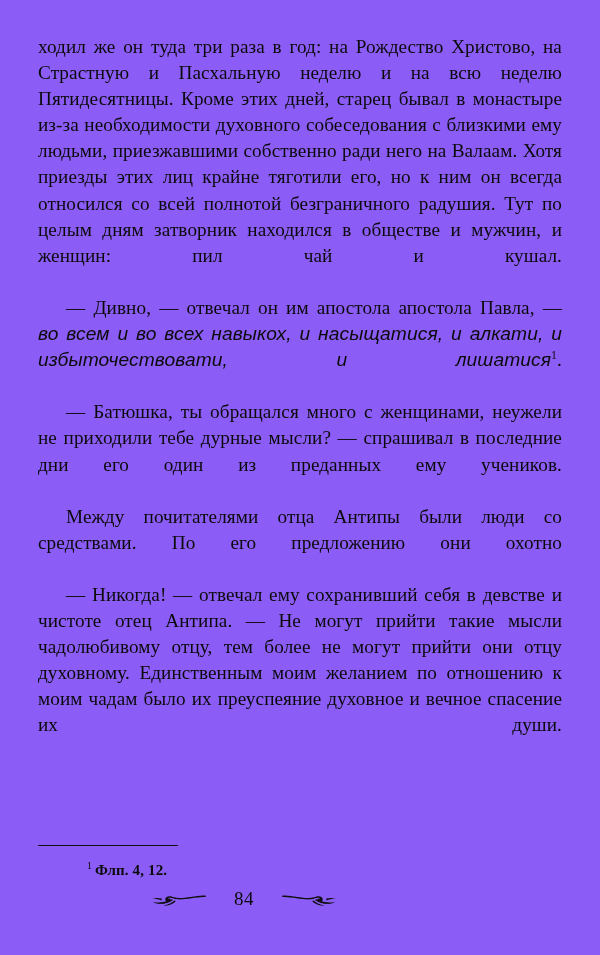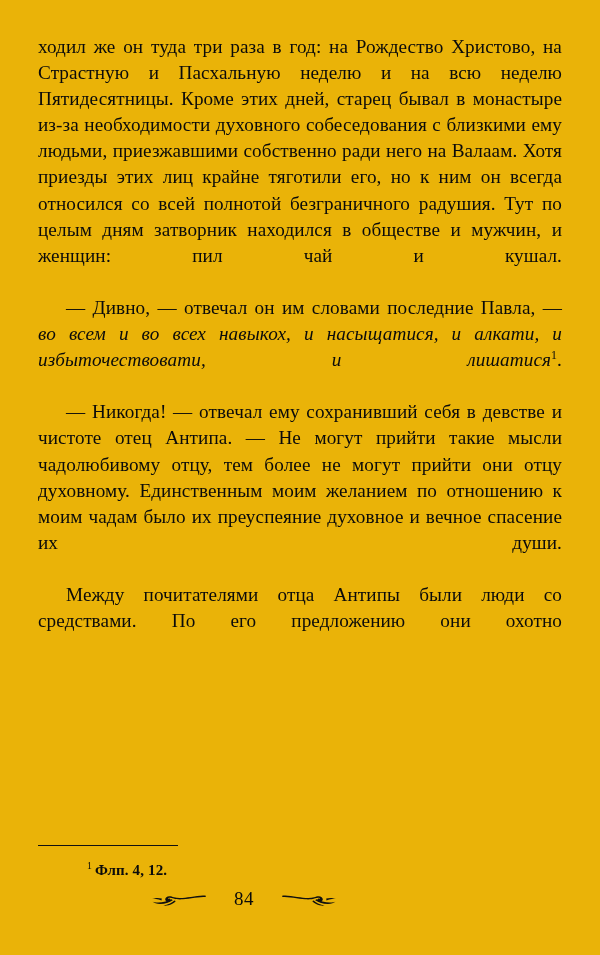--- a/index.html
+++ b/index.html
@@ -7,21 +7,21 @@
     margin: 0;
     padding: 0;
     background: #ffffff;
   }
 
   .page {
     position: relative;
     width: 600px;
     height: 955px;
     margin: 0;
-    background: #eab308;
+    background: #8b5cf6;
     overflow: hidden;
     font-family: "Liberation Serif", "DejaVu Serif", serif;
     color: #0b0b0b;
   }
 
   
   .text-column {
     position: absolute;
     left: 38px;
     top: 34px;
@@ -49,21 +49,21 @@
 
   
   .para::after {
     content: "";
     display: inline-block;
     width: 100%;
   }
 
   .scripture {
     font-style: italic;
-    font-family: Liberation Serif, serif;
+    font-family: Liberation Sans, sans-serif;
   }
 
   sup.fnmark {
     font-size: 0.62em;
     vertical-align: super;
     line-height: 0;
     font-style: normal;
   }
 
   
@@ -138,26 +138,27 @@
 </head>
 <body>
 
 <div class="page">
 
   <div class="text-column">
 
     <p class="para flush">ходил же он туда три раза в год: на Рождество Христово, на Страстную и Пасхальную неделю и на всю неделю Пятидесятницы. Кроме этих дней, старец бывал в монастыре из-за необходимости духовного собеседования с близкими ему людьми, приезжавшими собственно ради него на Валаам. Хотя приезды этих лиц крайне тяготили его, но к ним он всегда относился со всей полнотой безграничного радушия. Тут по целым дням затворник находился в обществе и мужчин, и женщин: пил чай и кушал.</p>
 
 
-    <p class="para indent"><span>— Дивно, — отвечал он им словами последние Павла, — </span><span class="scripture">во всем и во всех навыкох, и насыщатися, и алкати, и избыточествовати, и лишатися</span><sup class="fnmark">1</sup><span>.</span></p>
+    <p class="para indent"><span>— Дивно, — отвечал он им апостола апостола Павла, — </span><span class="scripture">во всем и во всех навыкох, и насыщатися, и алкати, и избыточествовати, и лишатися</span><sup class="fnmark">1</sup><span>.</span></p>
 
+    <p class="para indent">— Батюшка, ты обращался много с женщинами, неужели не приходили тебе дурные мысли? — спрашивал в последние дни его один из преданных ему учеников.</p>
+
+    <p class="para indent">Между почитателями отца Антипы были люди со средствами. По его предложению они охотно</p>
 
     <p class="para indent">— Никогда! — отвечал ему сохранивший себя в девстве и чистоте отец Антипа. — Не могут прийти такие мысли чадолюбивому отцу, тем более не могут прийти они отцу духовному. Единственным моим желанием по отношению к моим чадам было их преуспеяние духовное и вечное спасение их души.</p>
-
-    <p class="para indent">Между почитателями отца Антипы были люди со средствами. По его предложению они охотно</p>
 
   </div>
 
   <div class="footnote-block">
     <div class="footnote-rule"></div>
     <p class="footnote-text"><sup>1</sup><span>Флп. 4, 12.</span></p>
   </div>
 
   <div class="folio">
 

